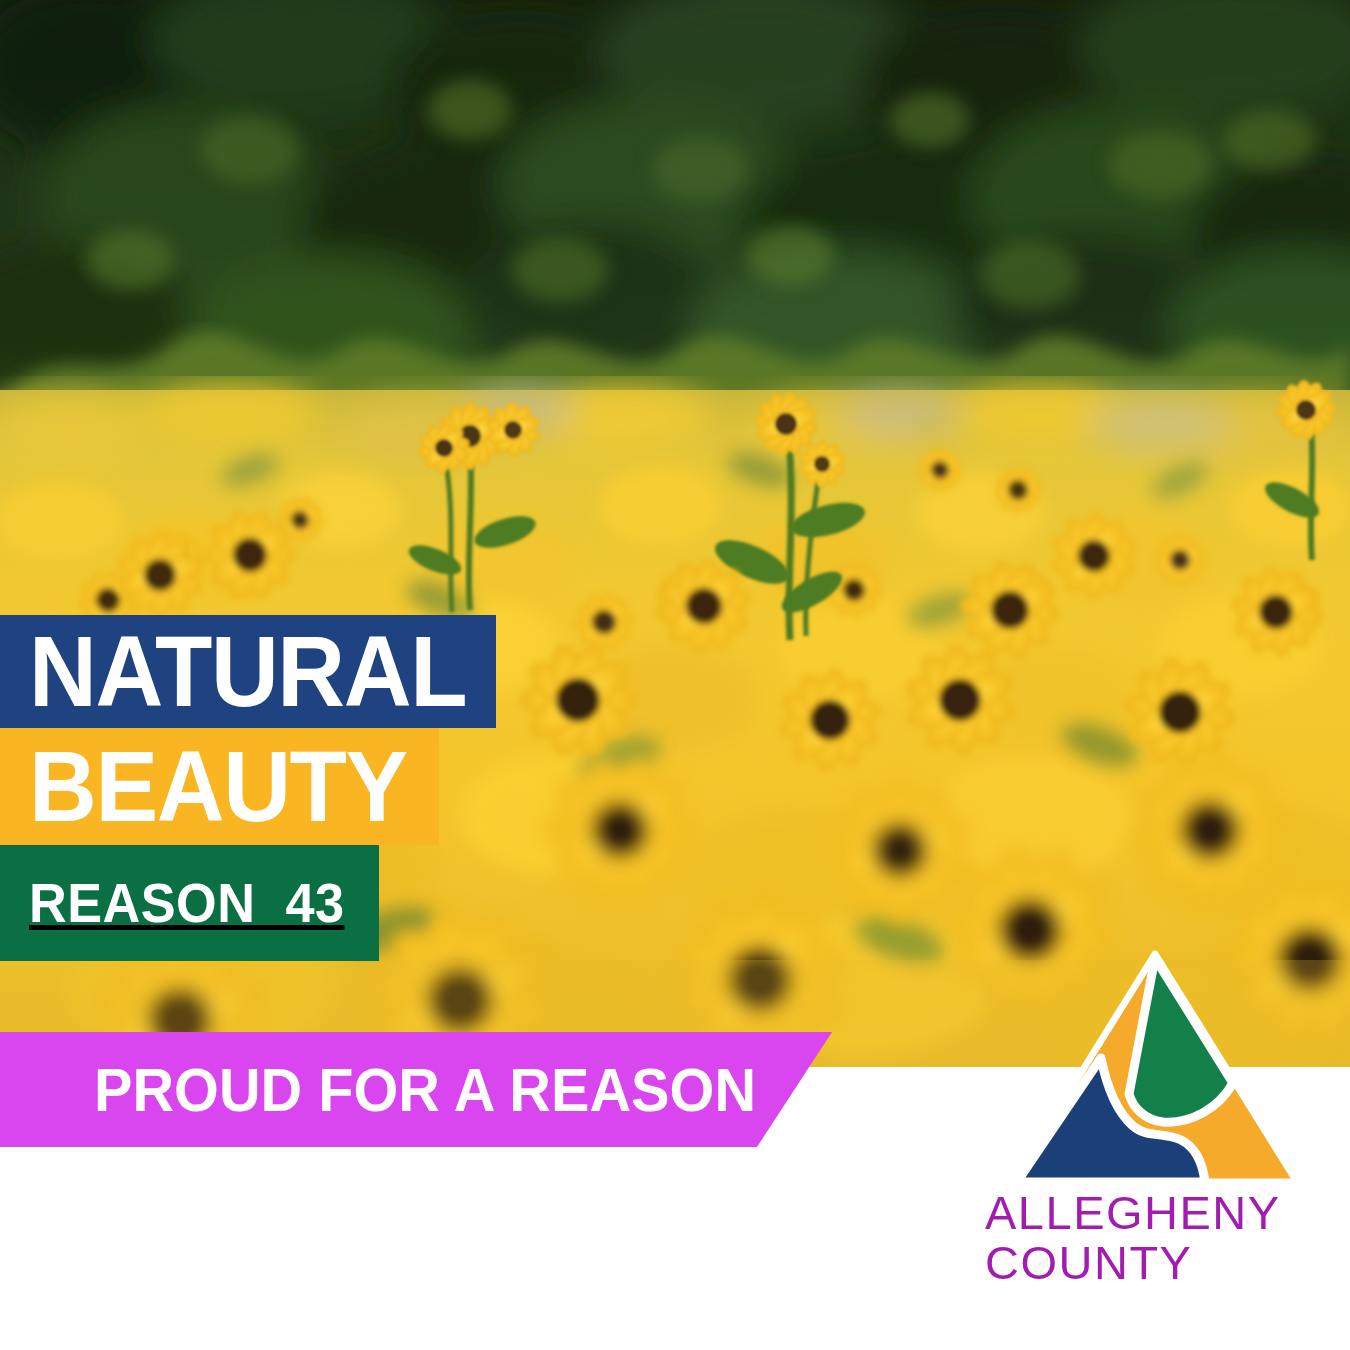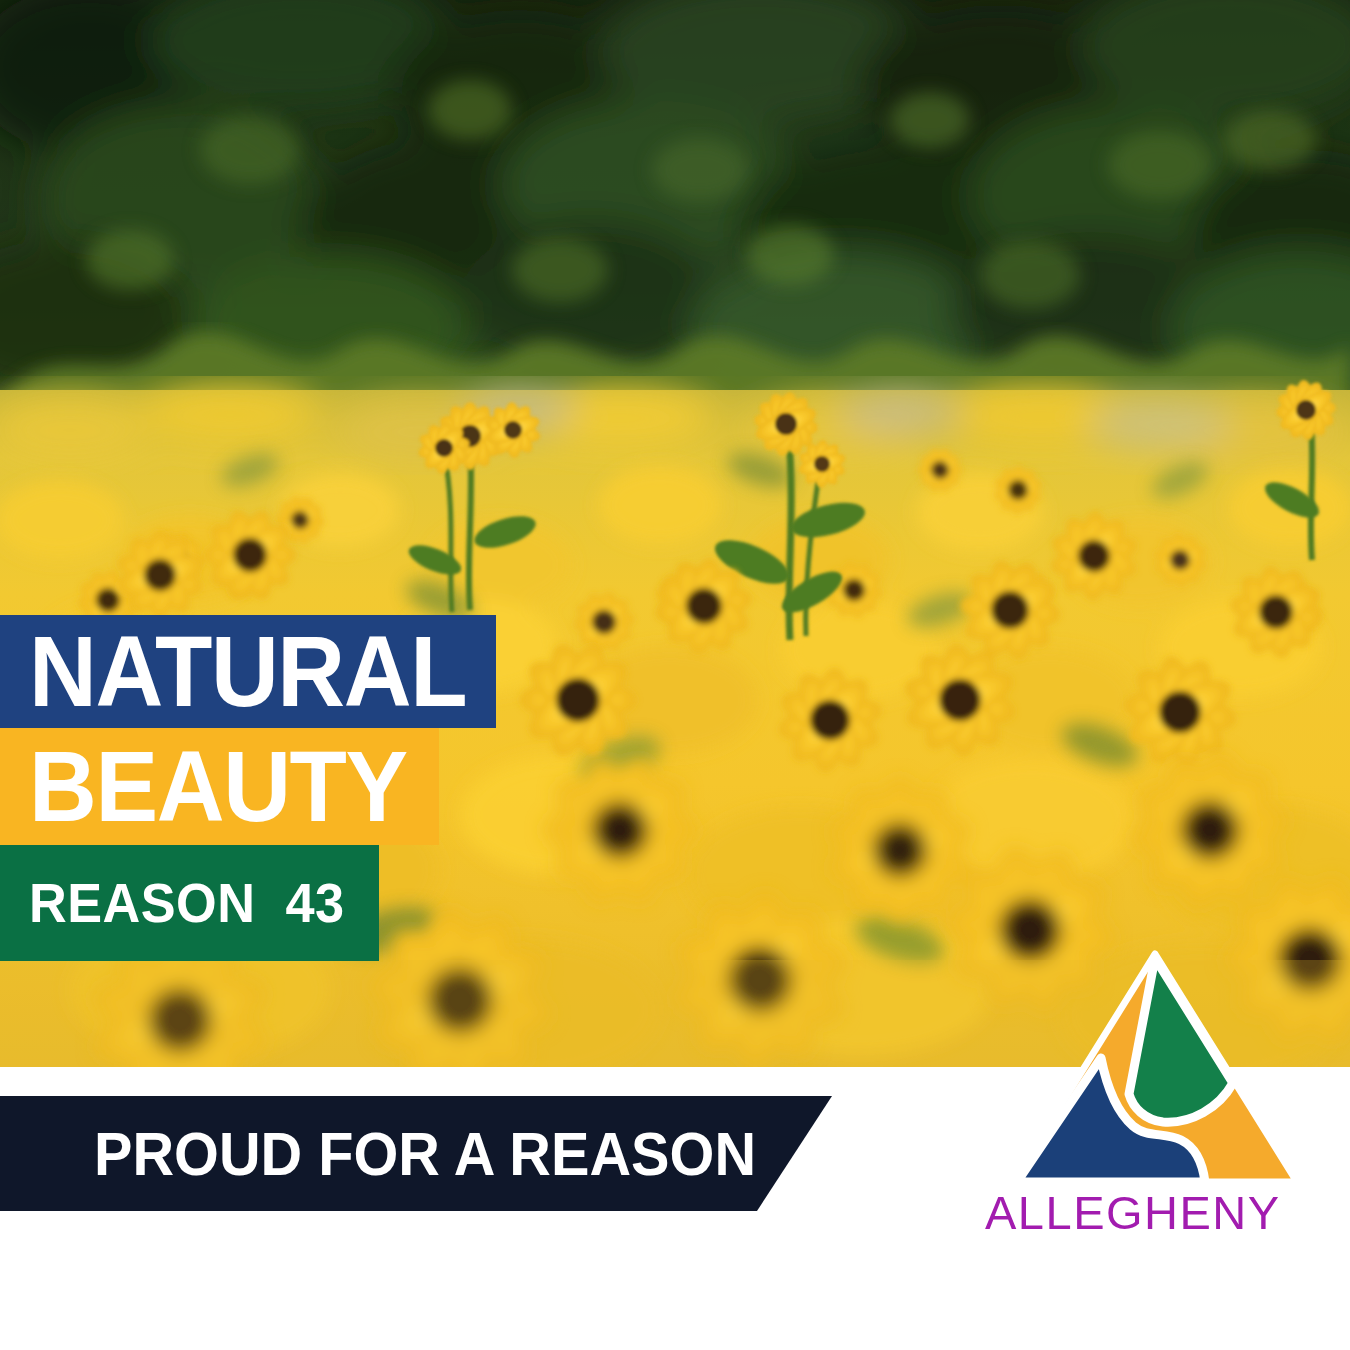--- a/index.html
+++ b/index.html
@@ -77,36 +77,37 @@
     transform-origin: left center;
   }
 
   .band-reason {
     left: 0;
     top: 845px;
     width: 379px;
     height: 116px;
     background: #0a7044;
     padding-left: 29px;
+    text-decoration: underline;
   }
   .band-reason .band-label {
     font-size: 55px;
     letter-spacing: 0.5px;
     transform: scaleX(0.95);
     transform-origin: left center;
   }
 
   
   .banner {
     position: absolute;
     left: 0;
-    top: 1096px;
+    top: 1032px;
     width: 832px;
     height: 115px;
-    background: #0f172a;
+    background: #d946ef;
     clip-path: polygon(0 0, 832px 0, 757px 115px, 0 115px);
     display: flex;
     align-items: center;
     box-sizing: border-box;
     padding-left: 94px;
   }
   .banner-label {
     color: #ffffff;
     font-family: "Liberation Sans Narrow", "Liberation Sans", sans-serif;
     font-weight: bold;
@@ -702,16 +703,17 @@
 
       <path d="M150,10 L228,135 C 214,160 186,176 158,174 C 140,172 128,160 124,146 L150,10 Z" fill="#13804a" stroke="#ffffff" stroke-width="9" stroke-linejoin="round"></path>
 
       <path d="M 96,110 L 12,234 L 200,234 C 198,218 192,200 176,192
                C 160,184 142,190 128,178 C 112,164 102,140 96,110 Z" fill="#1b4079" stroke="#ffffff" stroke-width="9" stroke-linejoin="round"></path>
 
       <path d="M150,6 L292,234 L8,234 Z" fill="none" stroke="#ffffff" stroke-width="7" stroke-linejoin="round"></path>
     </svg>
     <div class="logo-wordmark">
       <div class="logo-line1">ALLEGHENY</div>
+      <div class="logo-line2">COUNTY</div>
     </div>
   </div>
 
 </div>
 
 </body></html>

